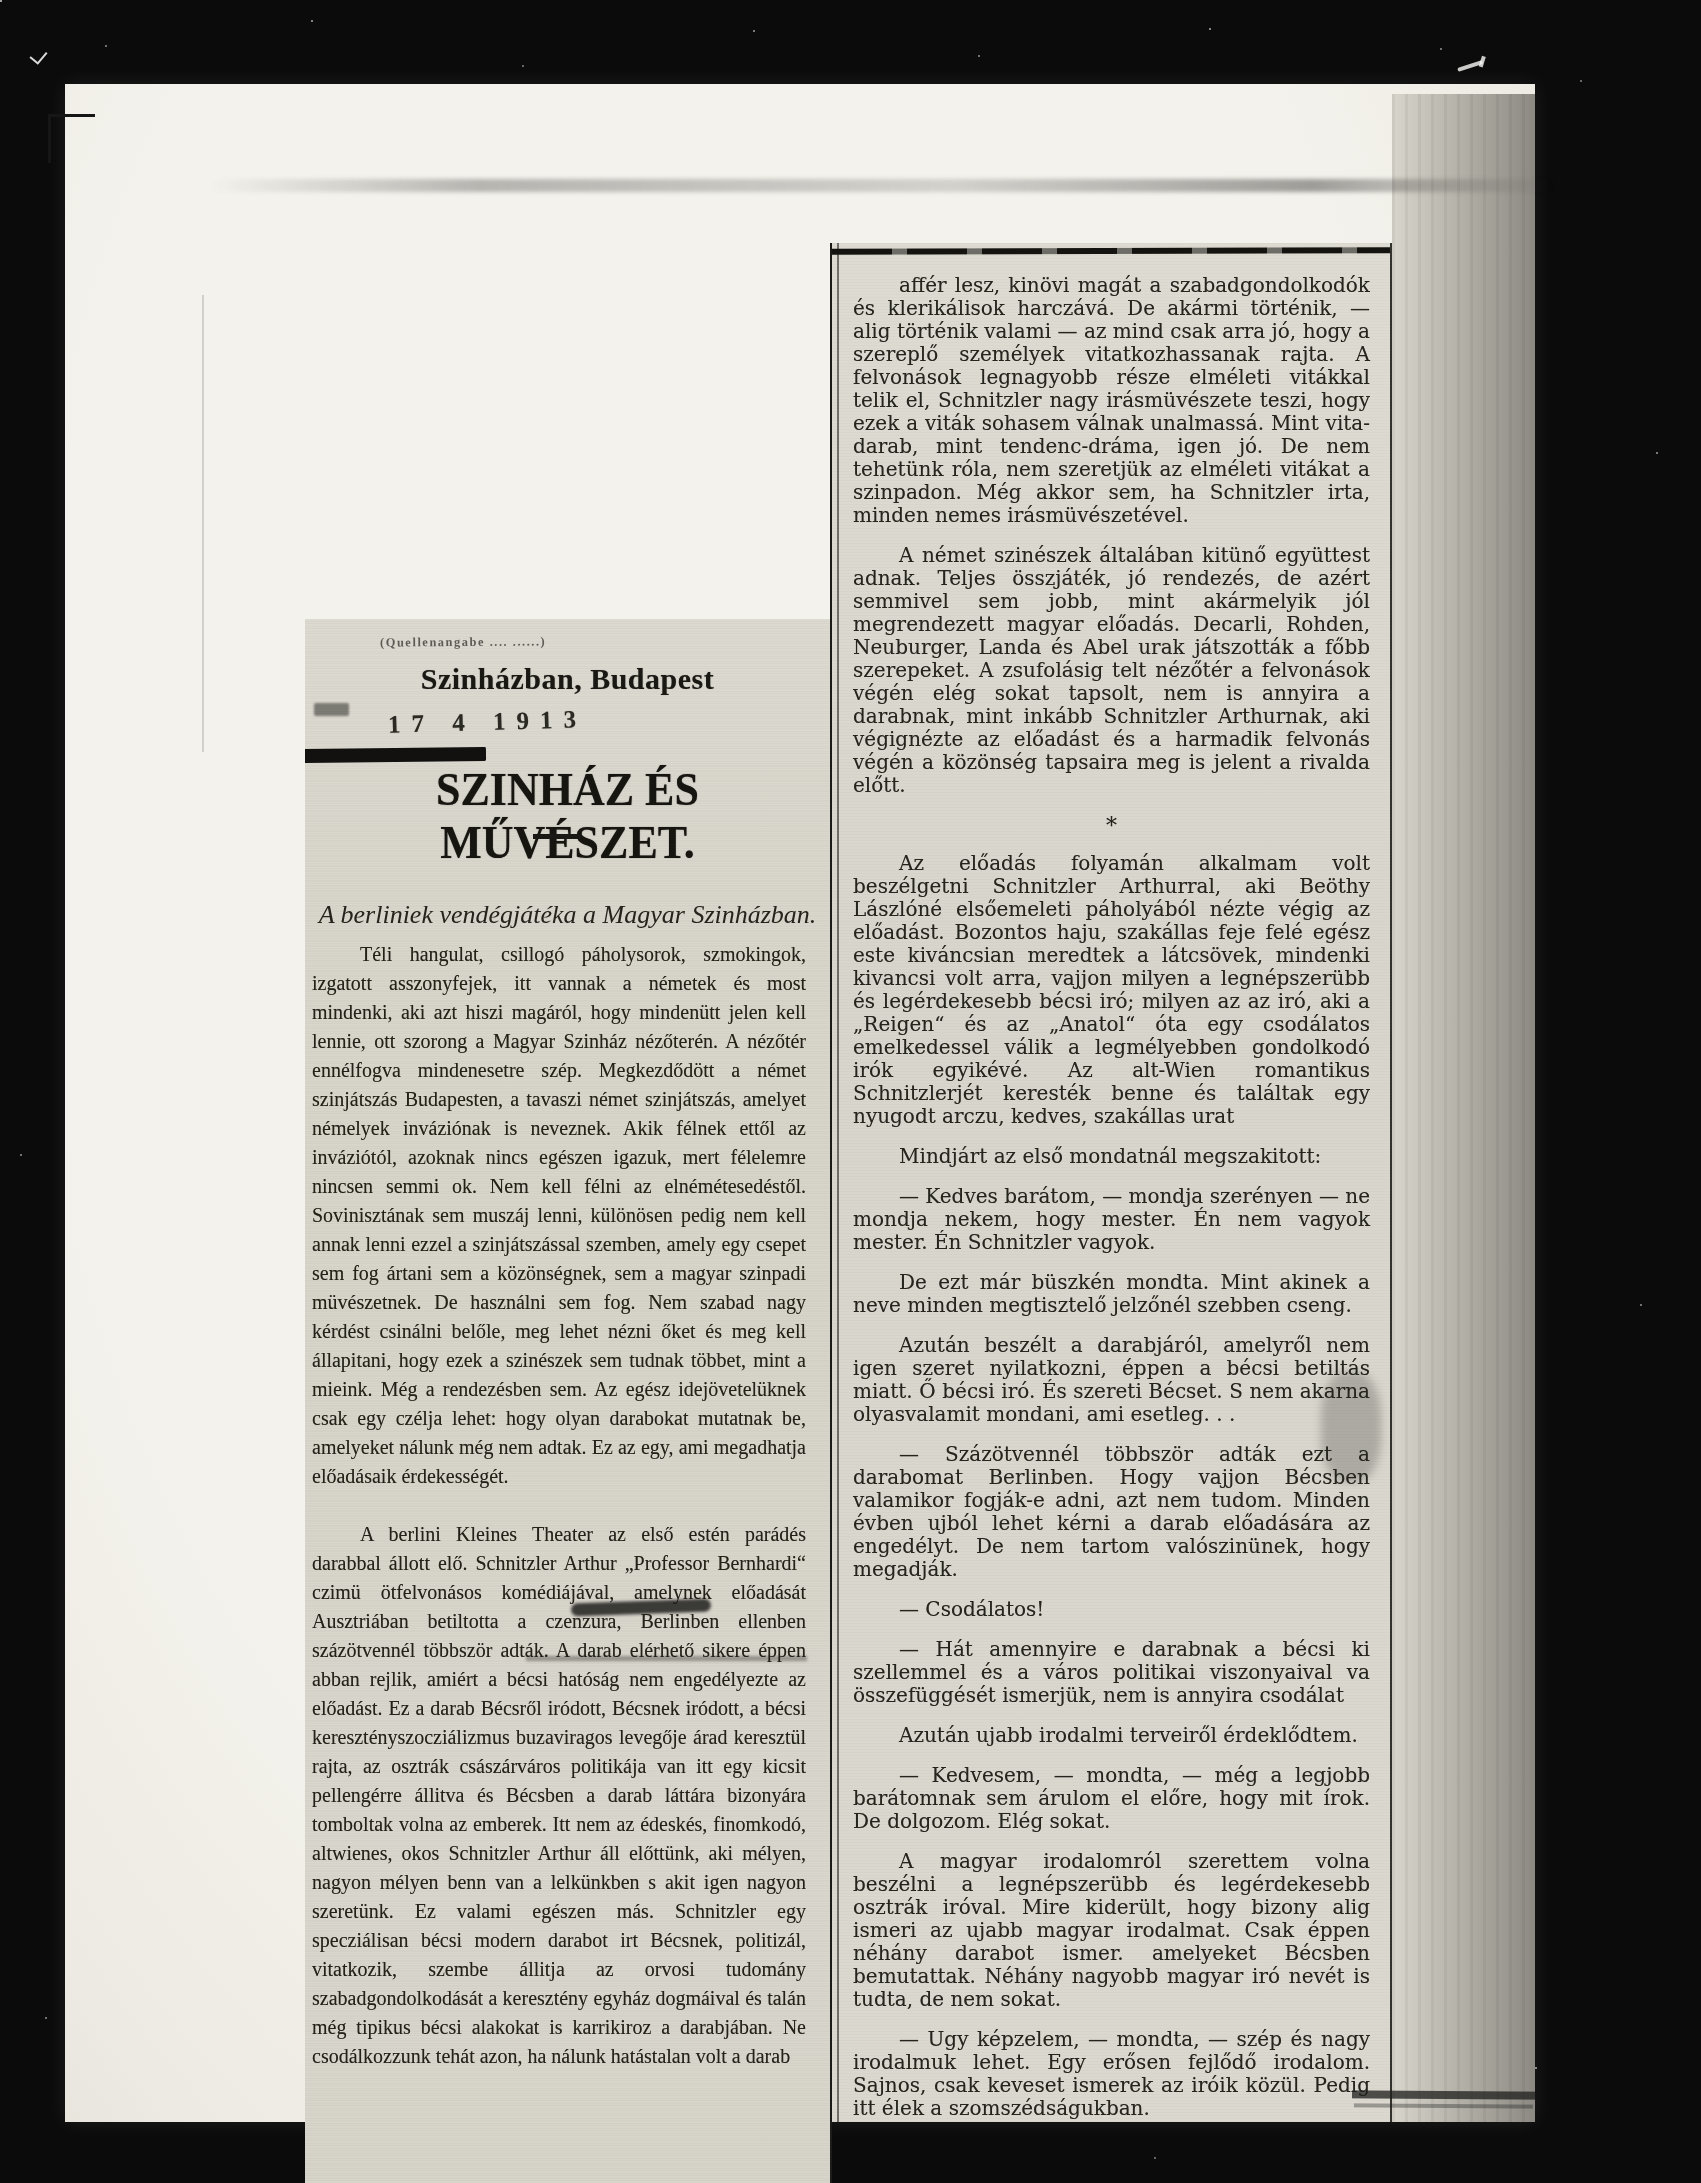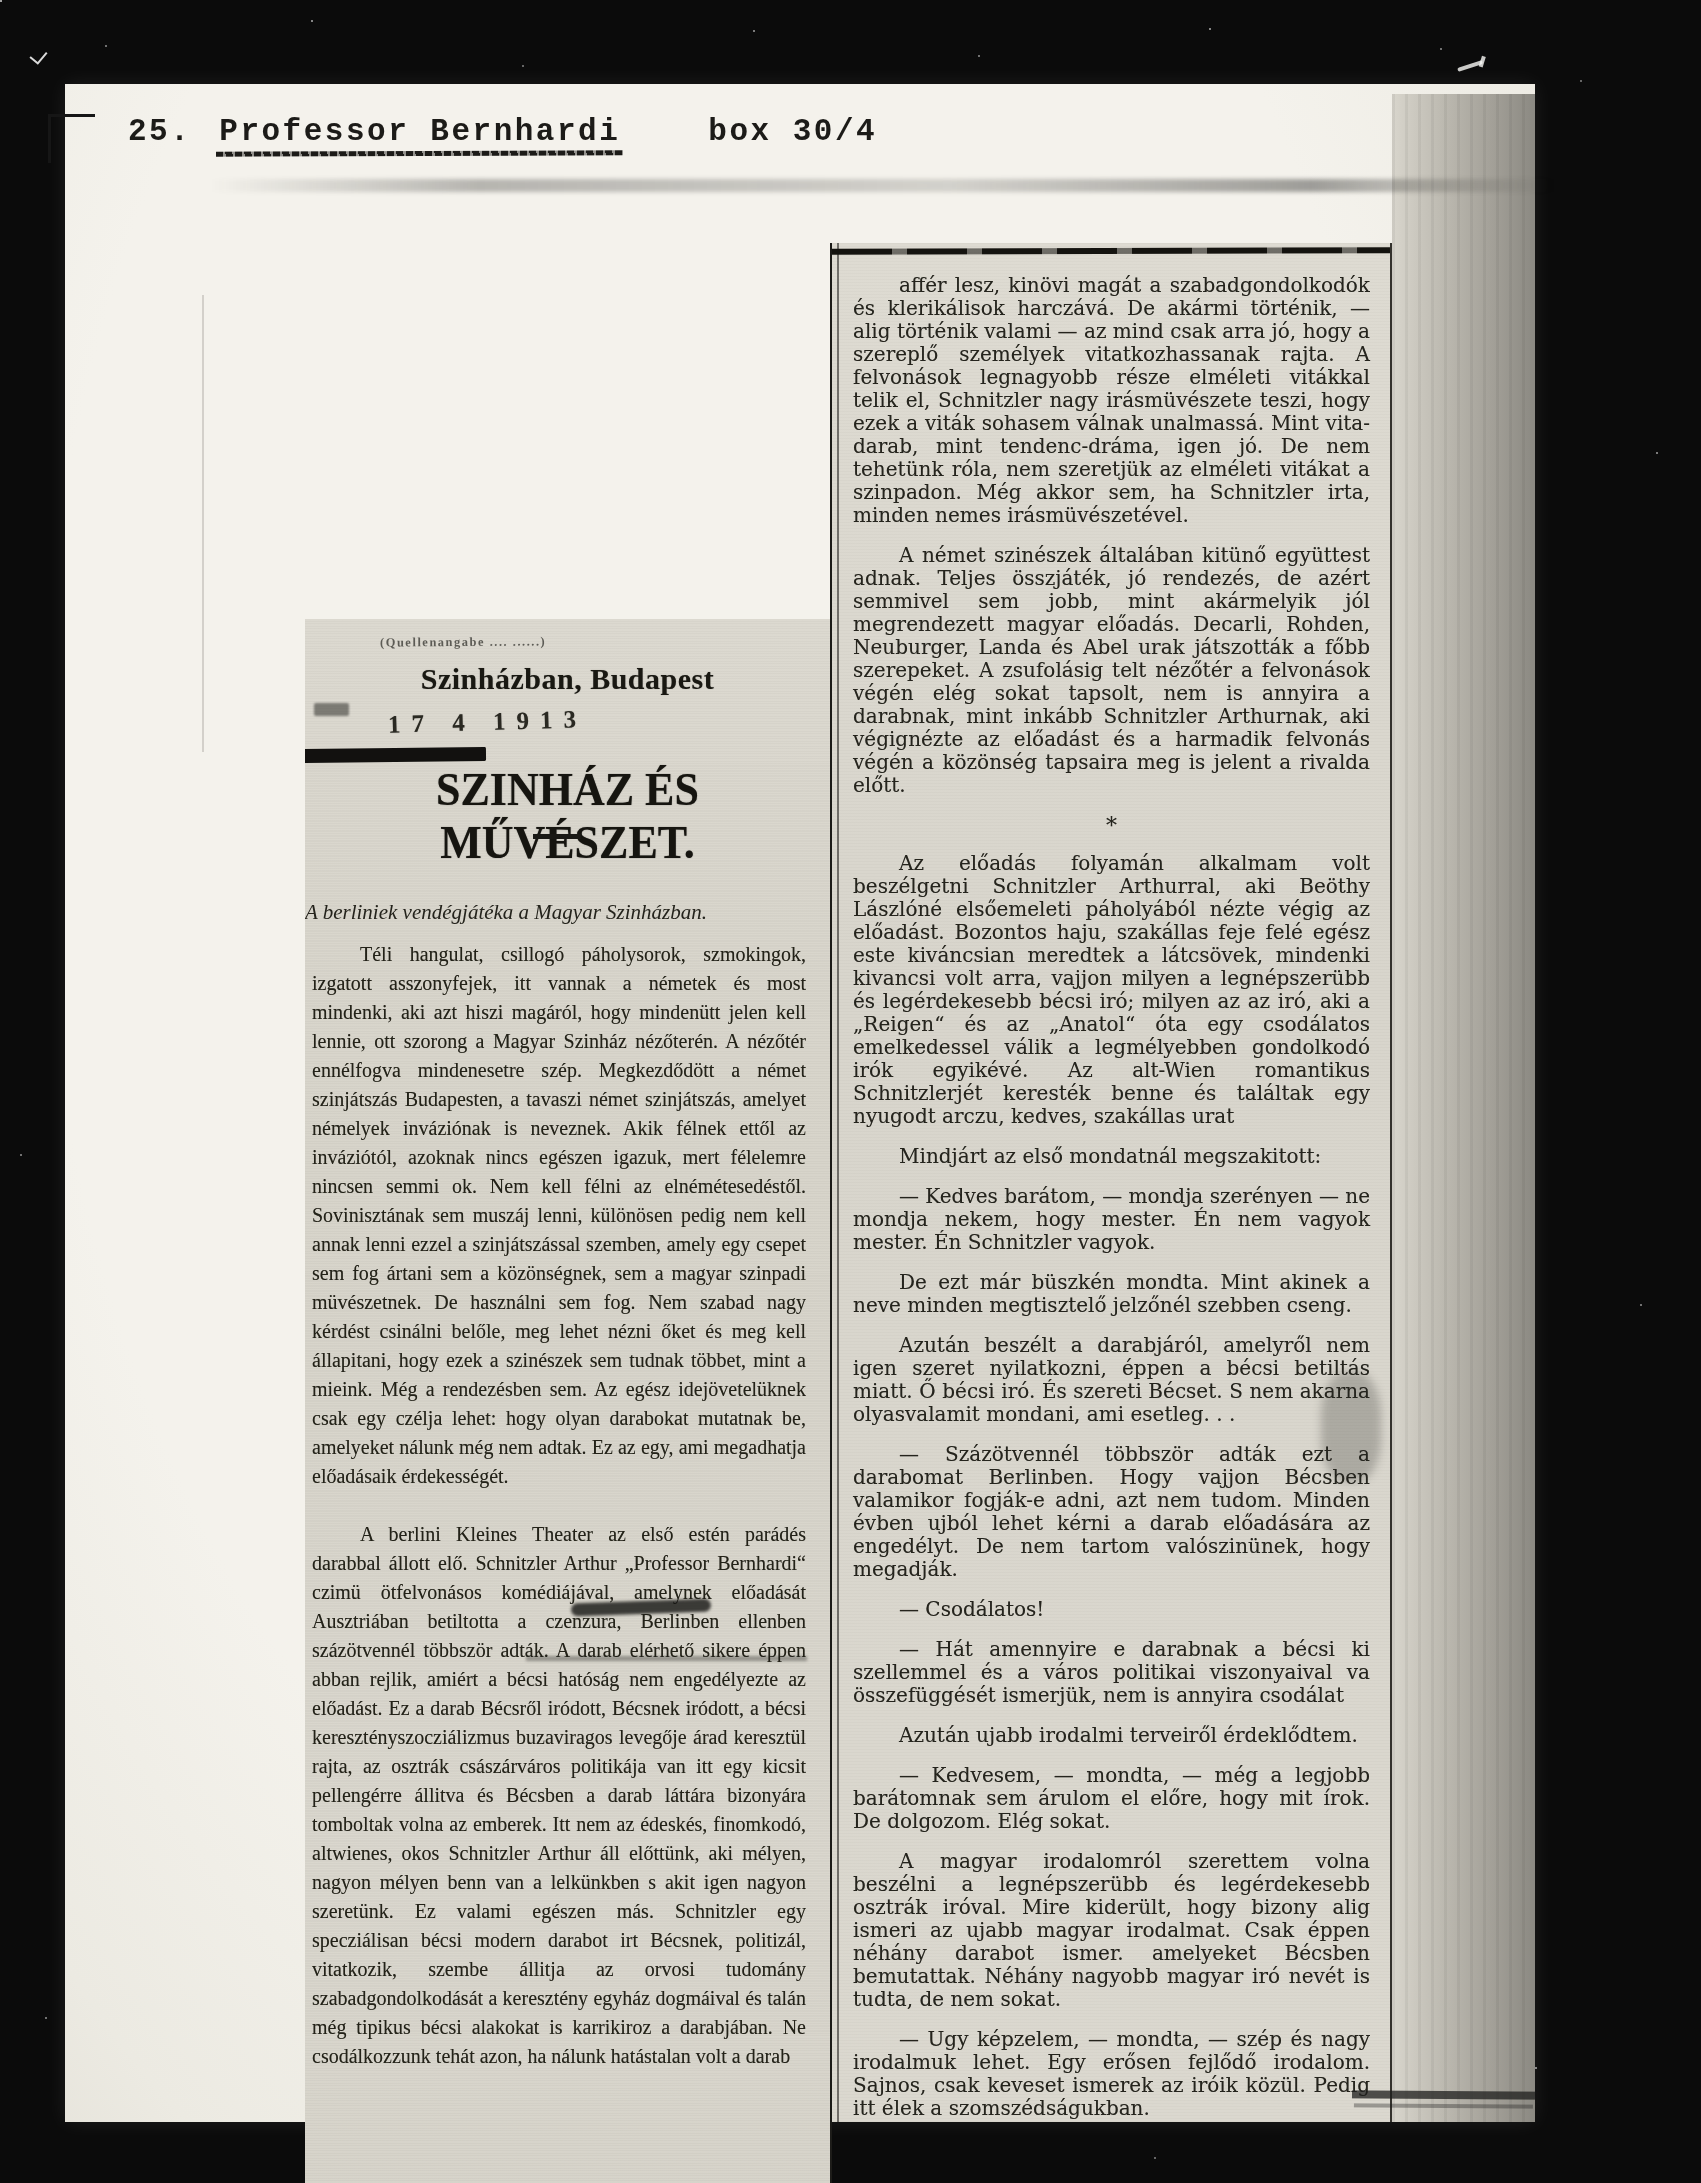--- a/index.html
+++ b/index.html
@@ -64,21 +64,21 @@
      color:#2a2922;transform:rotate(-1.6deg);text-shadow:0 0 1px rgba(0,0,0,.3);}
   .lc-sidemark{position:absolute;left:9px;top:84px;width:35px;height:13px;background:rgba(30,29,25,.5);
      filter:blur(1px);border-radius:2px;}
   .lc-bar{position:absolute;left:-6px;top:129px;width:187px;height:13.5px;background:#12110f;
      transform:rotate(-.6deg);border-radius:1.5px;}
   .lc-headline{position:absolute;left:0;top:146px;width:100%;text-align:center;font-size:44px;font-weight:900;
      letter-spacing:0px;color:#161510;transform:scaleY(1.04);text-shadow:0 0 1px rgba(0,0,0,.55);}
   .lc-divider{position:absolute;left:50%;top:215px;width:48px;height:4.5px;margin-left:-35px;background:#1a1915;}
   .lc-title{position:absolute;left:0;top:232px;width:100%;text-align:center;font-size:26px;font-weight:bold;
      color:#1b1a14;text-shadow:0 0 0.5px rgba(0,0,0,.4);word-spacing:7px;}
-  .lc-subtitle{position:absolute;left:0;top:281px;width:100%;font-style:italic;font-size:21px;
+  .lc-subtitle{position:absolute;left:0;top:281px;width:100%;text-align:center;font-style:italic;font-size:26px;
      color:#24231c;}
   .lc-body{position:absolute;left:7px;top:321px;width:502px;font-size:20px;line-height:29px;
      text-align:justify;color:#232218;text-shadow:0 0 0.5px rgba(0,0,0,.3);}
   .lc-body p{margin:0 8px 29px 0;text-indent:48px;}
   .lc-smudge{position:absolute;left:266px;top:982px;width:140px;height:13px;background:rgba(20,20,18,.8);
      border-radius:7px;filter:blur(1.5px);transform:rotate(-2deg);}
   .lc-smear2{position:absolute;left:221px;top:1037px;width:281px;height:5px;background:rgba(20,20,18,.35);
      filter:blur(1.5px);}
 
   
@@ -102,23 +102,20 @@
 <body>
 
 <div class="scan">
   <div class="speck"></div>
 
   <div class="paper">
     <div class="grey-band"></div>
     <div class="smear-top"></div>
     <div class="fold-line"></div>
 
-    <div class="typed-header">
-      <span class="t-num">25.</span><span class="t-title">Professor Bernhardi</span><span class="t-box">box 30/4</span>
-    </div>
 
     <div class="left-clip">
       <div class="lc-stamp">(Quellenangabe .... ......)</div>
       <div class="lc-source">Szinházban, Budapest</div>
       <div class="lc-date">17 4 1913</div>
       <div class="lc-sidemark"></div>
       <div class="lc-bar"></div>
       <div class="lc-headline">SZINHÁZ ÉS MŰVÉSZET.</div>
       <div class="lc-divider"></div>
       <div class="lc-subtitle">A berliniek vendégjátéka a Magyar Szinházban.</div>

